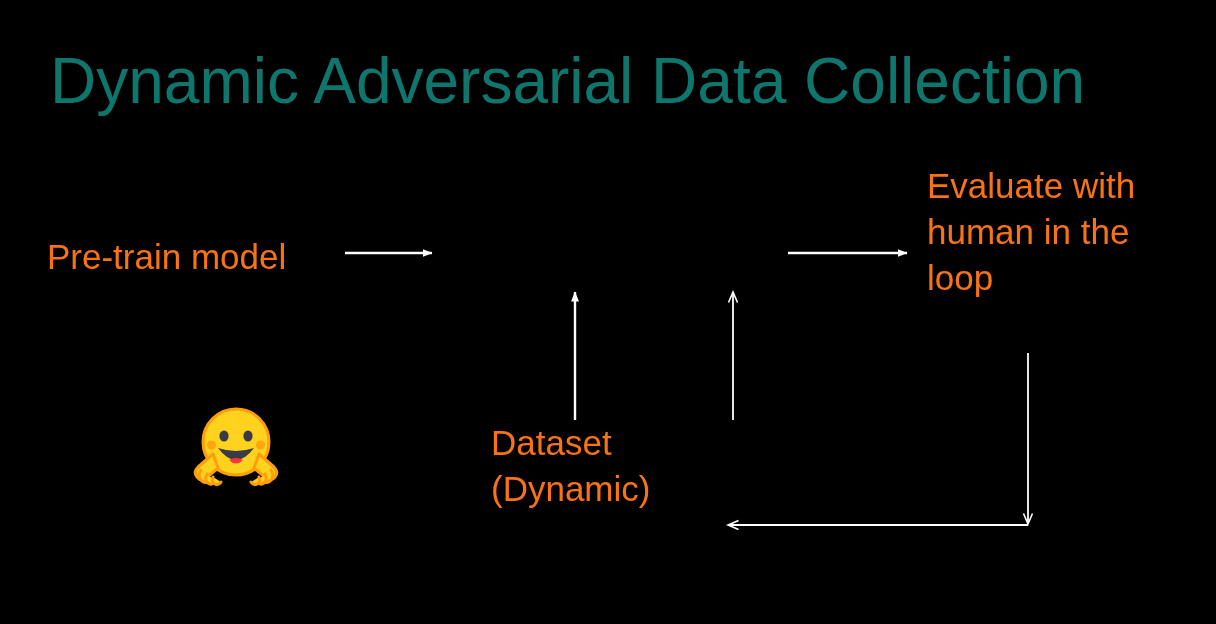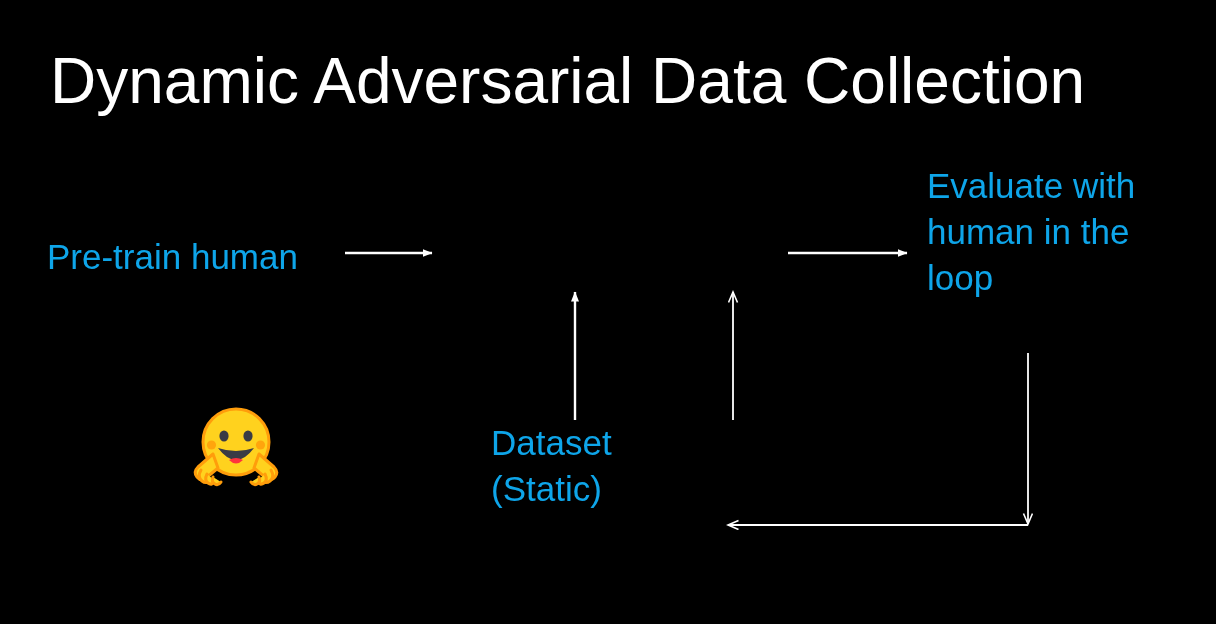--- a/index.html
+++ b/index.html
@@ -18,28 +18,28 @@
     overflow: hidden;
   }
   
   #slide-title {
     position: absolute;
     left: 50px;
     top: 48px;
     font-size: 64px;
     line-height: 1.05;
     font-weight: 400;
-    color: #ffffff;
+    color: #0f766e;
     white-space: nowrap;
     letter-spacing: 0px;
   }
   
   .node-label {
     position: absolute;
-    color: #0ea5e9;
+    color: #f97316;
     font-size: 35px;
     line-height: 46px;
     font-weight: 400;
     white-space: pre-line;
   }
   #label-pretrain   { left: 47px;  top: 234px; }
   #label-finetuned  { left: 472px; top: 234px; }
   #label-evaluate   { left: 927px; top: 163px; width: 250px; white-space: normal; }
   #label-dataset    { left: 491px; top: 420px; }
   #label-adversarial{ left: 706px; top: 420px; white-space: normal; width: 400px;}
@@ -62,27 +62,27 @@
     height: 96px;
   }
 </style>
 </head>
 <body>
 
 <div id="slide">
 
   <div id="slide-title">Dynamic Adversarial Data Collection</div>
 
-  <div class="node-label" id="label-pretrain">Pre-train human</div>
+  <div class="node-label" id="label-pretrain">Pre-train model</div>
 
 
   <div class="node-label" id="label-evaluate">Evaluate with human in the loop</div>
 
   <div class="node-label" id="label-dataset">Dataset
-(Static)</div>
+(Dynamic)</div>
 
 
   <svg id="hf-logo" viewBox="0 0 96 96">
 
     <circle cx="48" cy="44" r="33" fill="#ffd21e" stroke="#ff9d0b" stroke-width="3"></circle>
 
     <ellipse cx="36" cy="38" rx="4.6" ry="5.6" fill="#3a3b45"></ellipse>
     <ellipse cx="60" cy="38" rx="4.6" ry="5.6" fill="#3a3b45"></ellipse>
 
     <circle cx="23.5" cy="47" r="4.6" fill="#ff9d0b" opacity="0.85"></circle>

